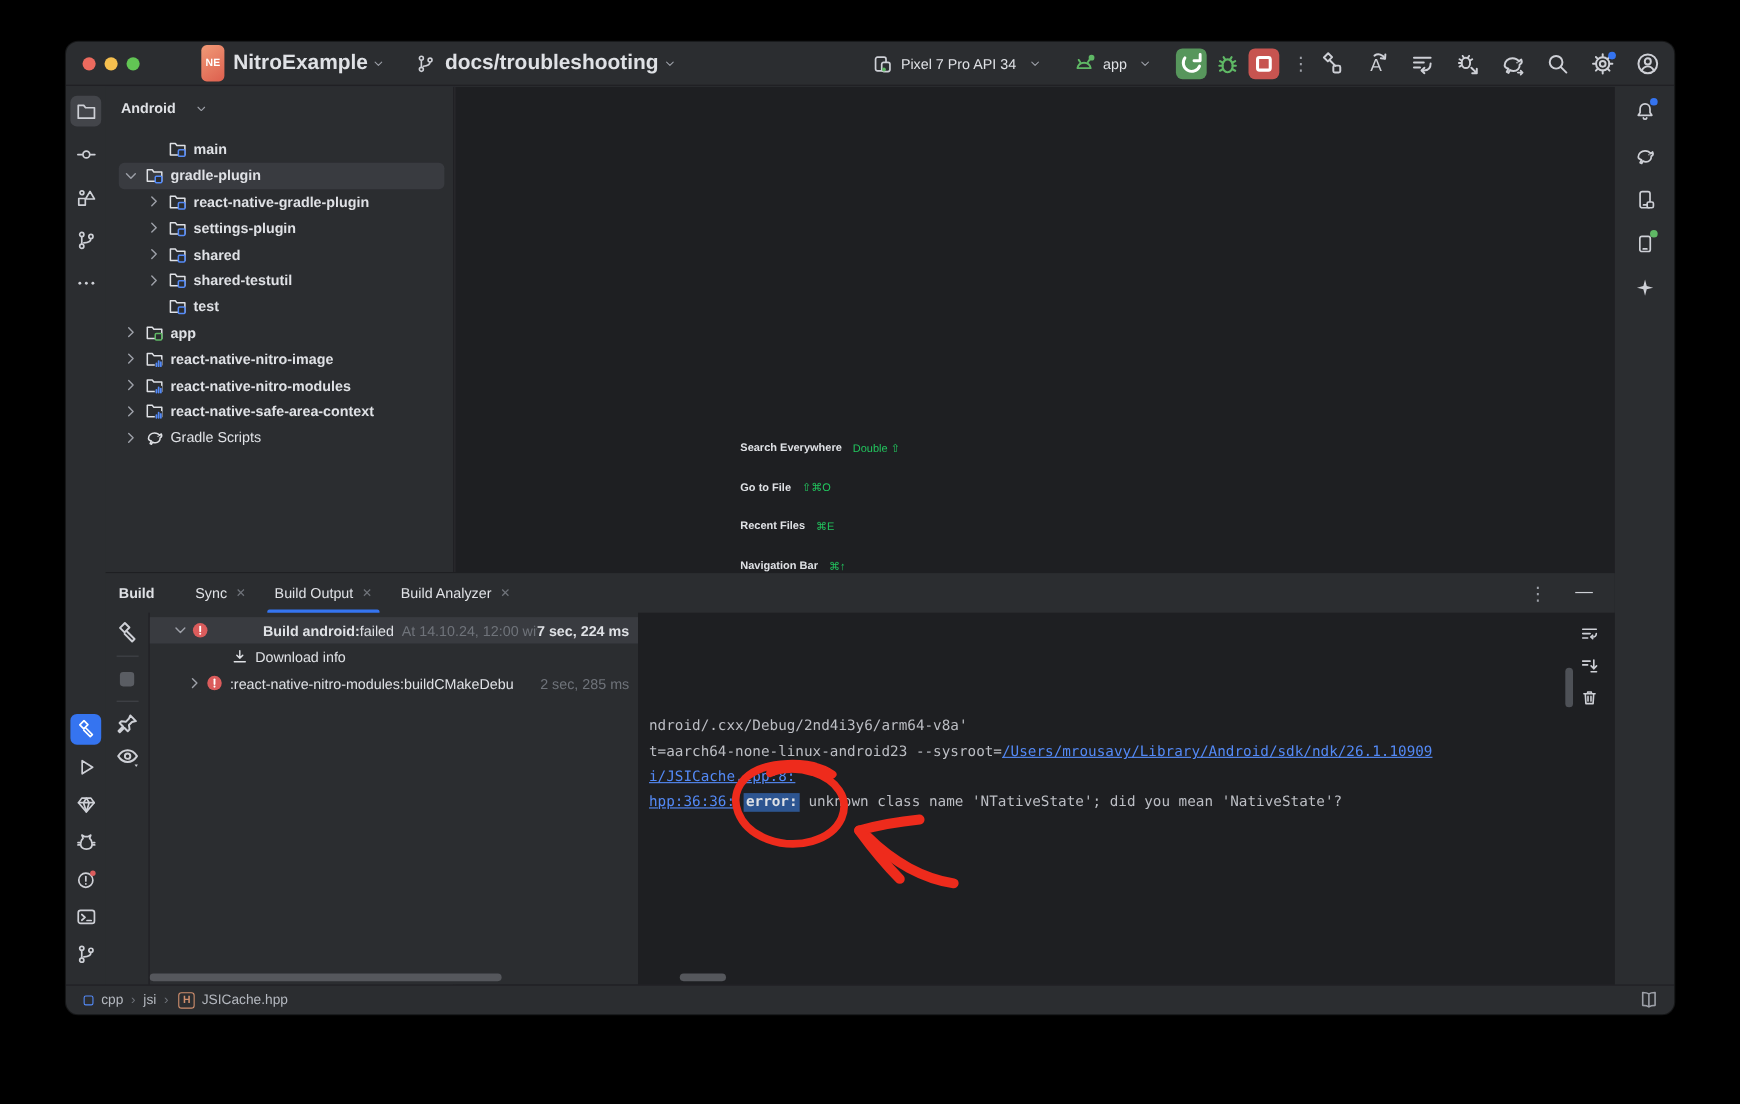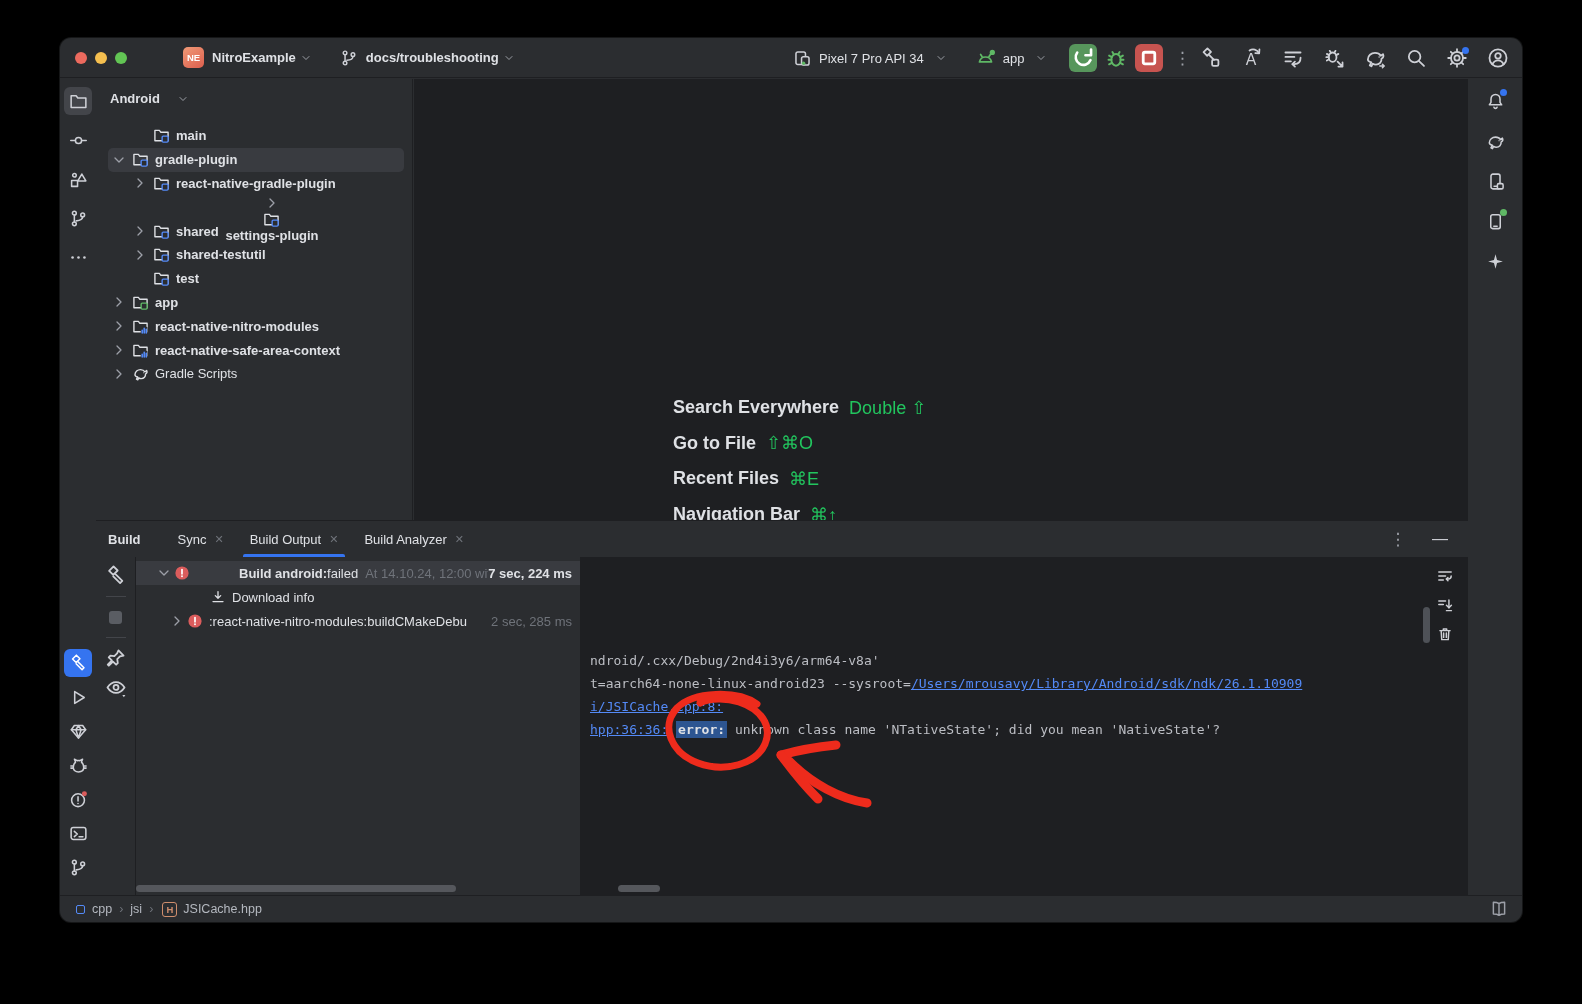--- a/index.html
+++ b/index.html
@@ -10,25 +10,25 @@
   .window { position:absolute; left:60px; top:38px; width:1462px; height:884px;
             background:#2b2d30; border-radius:11px; overflow:hidden;
             box-shadow:0 0 0 1px #151617; }
 
   
   .titlebar { position:absolute; left:0; top:0; width:100%; height:40px;
               border-bottom:1px solid #1e1f22; display:flex; align-items:center; }
   .traffic { display:flex; gap:8px; padding-left:15px; }
   .tl { width:12px; height:12px; border-radius:50%; }
   .tl.r{background:#ec6a5e}.tl.y{background:#f5bf4f}.tl.g{background:#62c554}
-  .proj-badge { margin-left:56px; width:21px; height:21px; border-radius:5px;
+  .proj-badge { margin-left:56px; width:21px; height:33px; border-radius:5px;
                 background:linear-gradient(145deg,#f09a77,#dd5f4e);
                 color:#fff; font-size:9.5px; font-weight:700;
                 display:flex; align-items:center; justify-content:center; }
-  .tb-text { color:#dfe1e5; font-size:13px; font-weight:600; margin-left:8px;text-align:right; }
+  .tb-text { color:#dfe1e5; font-size:19px; font-weight:600; margin-left:8px;text-align:right; }
   .tb-text.normal { font-weight:700; }
   .chev { color:#9da0a8; margin-left:4px; display:inline-flex; }
   .branch-group { display:flex; align-items:center; margin-left:28px; color:#ced0d6; }
   .run-cluster { position:absolute; left:733px; top:0; height:40px;
                  display:flex; align-items:center; gap:7px; }
   .run-cluster .txt { color:#dfe1e5; font-size:13px; }
   .sqbtn { width:28px; height:28px; border-radius:6px; display:flex;
            align-items:center; justify-content:center; }
   .sqbtn.run { background:#57965c; color:#fff; }
   .sqbtn.stop { background:#c75450; color:#fff; }
@@ -70,21 +70,21 @@
   .tree-row > * { position:relative; }
   .t-chev { width:16px; height:16px; color:#9da0a8; flex:none; }
   .t-icon { width:17px; height:17px; margin:0 6px 0 5px; flex:none; }
   .t-label { white-space:nowrap; }
   .t-label.bold { font-weight:700; }
 
   
   .editor { position:absolute; left:354px; top:41px; right:54px; bottom:27px;
             background:#1e1f22; }
   .shortcuts { position:absolute; left:259px; top:311px; }
-  .sc-row { height:35.6px; display:flex; align-items:center; font-size:18px; }
+  .sc-row { height:35.6px; display:flex; align-items:center; font-size:10px; }
   .sc-row .action { color:#dfe1e5; font-weight:600; }
   .sc-row .keys { color:#22c55e; margin-left:10px; font-weight:400; }
 
   
   .build-panel { position:absolute; left:36px; right:54px; top:482px; height:375px;
                  background:#2b2d30; border-top:1px solid #1e1f22; }
   .bp-header { height:36px; display:flex; align-items:center; padding-left:12px; }
   .bp-title { color:#dfe1e5; font-size:13px; font-weight:700; margin-right:30px; }
   .btab { height:36px; display:flex; align-items:center; gap:8px; padding:0 7px;
           margin-right:12px; color:#dfe1e5; font-size:13px; position:relative; }
@@ -443,21 +443,21 @@
           <div class="tree-row" style="padding-left: 36px;">
             <span class="t-chev"><svg class="ic glyph" viewBox="0 0 16 16">
                 <polyline points="6,4 10,8 6,12"></polyline>
               </svg></span>
             <span class="t-icon"><svg class="ic glyph" viewBox="0 0 16 16">
                 <path d="M1.8 3.2h4.2l1.4 1.8h6.8v8H1.8z"></path>
                 <rect x="8.6" y="8.6" width="5.6" height="5.6" rx="1" fill="#2b2d30" stroke="#548af7"></rect>
               </svg></span>
             <span class="t-label bold">react-native-gradle-plugin</span>
           </div>
-          <div class="tree-row" style="padding-left: 36px; flex-direction: column;">
+          <div class="tree-row" style="padding-left: 36px;">
             <span class="t-chev"><svg class="ic glyph" viewBox="0 0 16 16">
                 <polyline points="6,4 10,8 6,12"></polyline>
               </svg></span>
             <span class="t-icon"><svg class="ic glyph" viewBox="0 0 16 16">
                 <path d="M1.8 3.2h4.2l1.4 1.8h6.8v8H1.8z"></path>
                 <rect x="8.6" y="8.6" width="5.6" height="5.6" rx="1" fill="#2b2d30" stroke="#548af7"></rect>
               </svg></span>
             <span class="t-label bold">settings-plugin</span>
           </div>
           <div class="tree-row" style="padding-left: 36px;">
@@ -490,20 +490,31 @@
           </div>
           <div class="tree-row" style="padding-left: 15px;">
             <span class="t-chev"><svg class="ic glyph" viewBox="0 0 16 16">
                 <polyline points="6,4 10,8 6,12"></polyline>
               </svg></span>
             <span class="t-icon"><svg class="ic glyph" viewBox="0 0 16 16">
                 <path d="M1.8 3.2h4.2l1.4 1.8h6.8v8H1.8z"></path>
                 <rect x="8.6" y="8.6" width="5.6" height="5.6" rx="1" fill="#2b2d30" stroke="#5fb865"></rect>
               </svg></span>
             <span class="t-label bold">app</span>
+          </div>
+          <div class="tree-row" style="padding-left: 15px;">
+            <span class="t-chev"><svg class="ic glyph" viewBox="0 0 16 16">
+                <polyline points="6,4 10,8 6,12"></polyline>
+              </svg></span>
+            <span class="t-icon"><svg class="ic glyph" viewBox="0 0 16 16">
+                <path d="M1.8 3.2h4.2l1.4 1.8h6.8v8H1.8z"></path>
+                <rect x="8.2" y="8.2" width="6.4" height="6.4" rx="1" fill="#2b2d30" stroke="none"></rect>
+                <path d="M9.6 14v-2.4M11.5 14V9.6M13.4 14v-3.4" stroke="#548af7" stroke-width="1.5"></path>
+              </svg></span>
+            <span class="t-label bold">react-native-nitro-image</span>
           </div>
           <div class="tree-row" style="padding-left: 15px;">
             <span class="t-chev"><svg class="ic glyph" viewBox="0 0 16 16">
                 <polyline points="6,4 10,8 6,12"></polyline>
               </svg></span>
             <span class="t-icon"><svg class="ic glyph" viewBox="0 0 16 16">
                 <path d="M1.8 3.2h4.2l1.4 1.8h6.8v8H1.8z"></path>
                 <rect x="8.2" y="8.2" width="6.4" height="6.4" rx="1" fill="#2b2d30" stroke="none"></rect>
                 <path d="M9.6 14v-2.4M11.5 14V9.6M13.4 14v-3.4" stroke="#548af7" stroke-width="1.5"></path>
               </svg></span>

